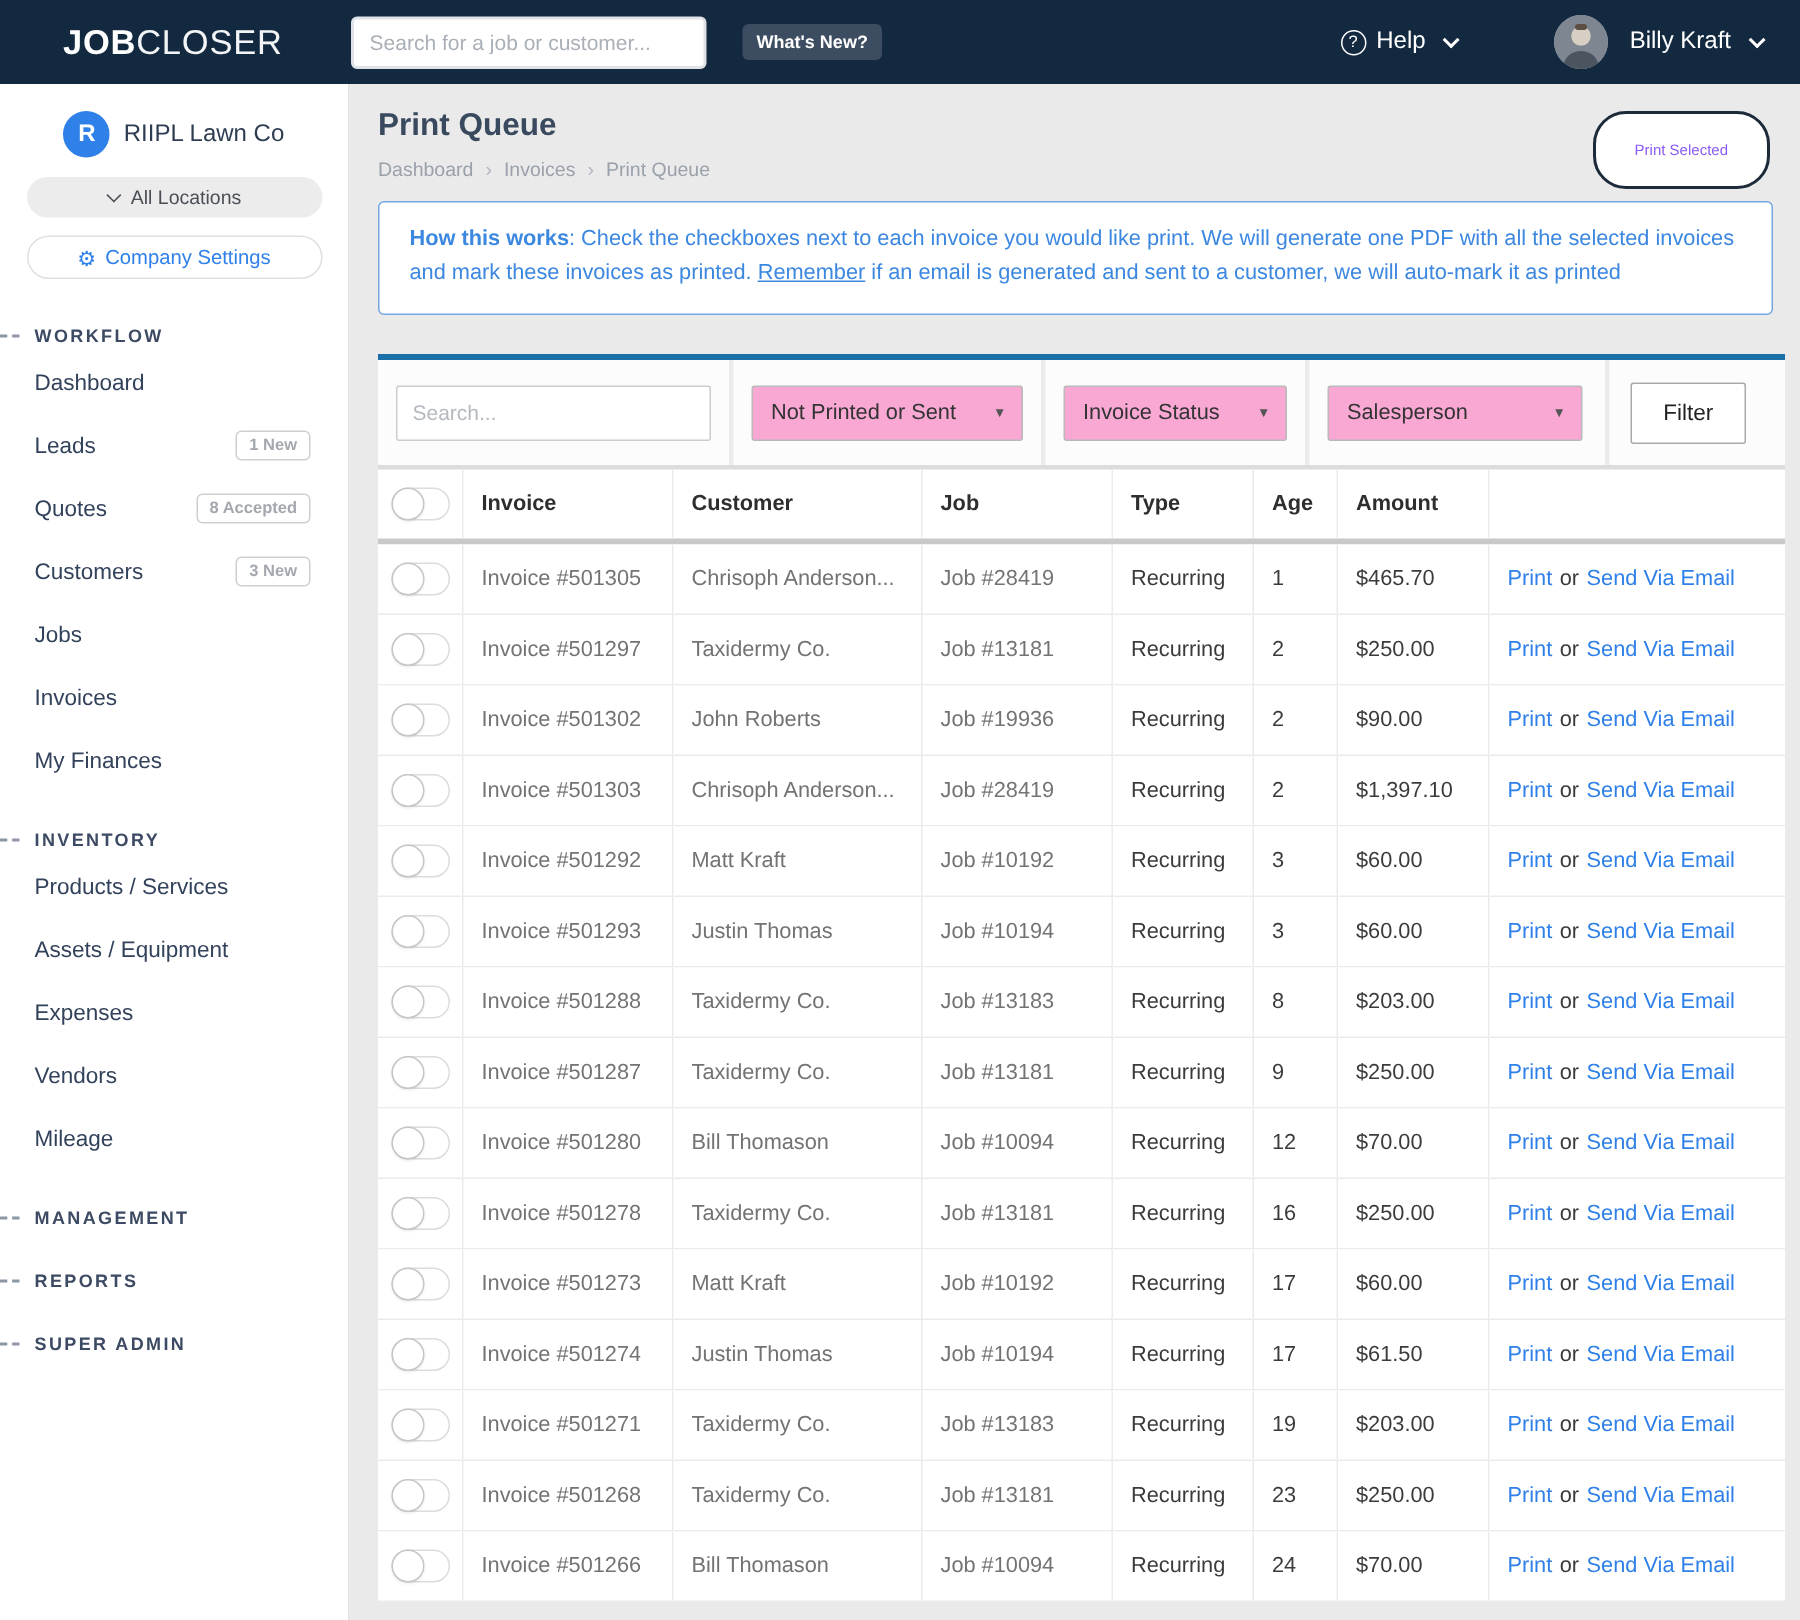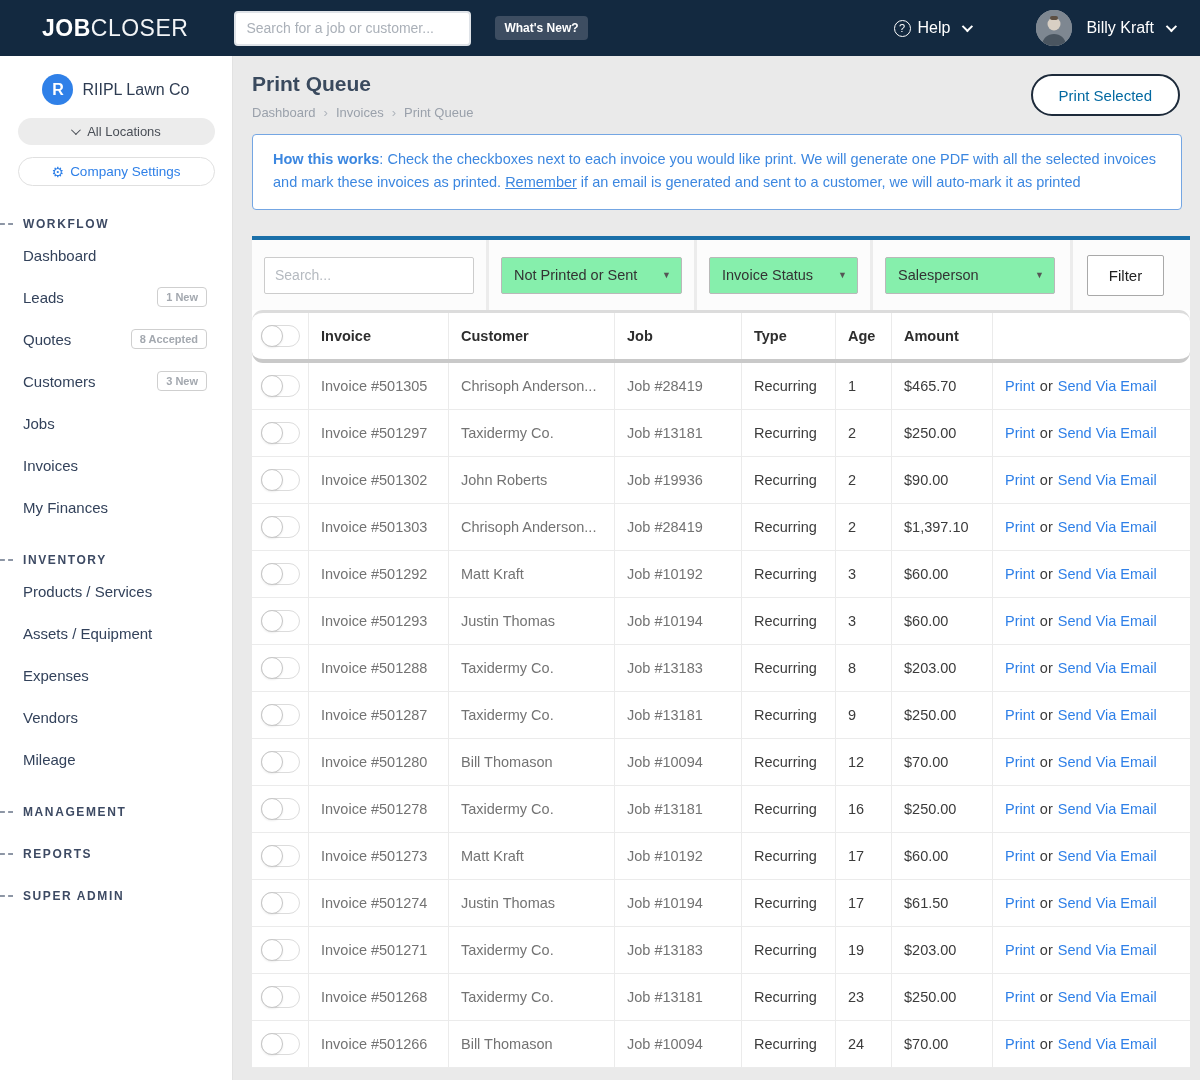--- a/index.html
+++ b/index.html
@@ -53,47 +53,47 @@
     color:#a3a8af; font-size:11px; font-weight:bold; padding:3px 8px; background:#fff; }
 
   
   .main { position:absolute; left:233px; top:56px; width:967px; height:1024px; }
   .page-head { position:relative; padding:16px 0 0 19px; }
   .page-title { font-size:21px; font-weight:bold; color:#3a4a5e; }
   .breadcrumb { margin-top:9px; font-size:13px; color:#9aa1ab; display:flex; align-items:center; }
   .crumb a { color:#9aa1ab; text-decoration:none; }
   .crumb .sep { margin:0 8px; color:#b0b6bd; font-size:13px; }
   .crumb:last-child .sep { display:none; }
-  .print-selected { position:absolute; right:20px; top:18px; height:42px; padding:0 26px;
-    border:2px solid #1d2a3a; border-radius:22px; background:#fff; font-size:15px; color:#0369a1;
+  .print-selected { position:absolute; right:20px; top:18px; height:52px; padding:0 26px;
+    border:2px solid #1d2a3a; border-radius:22px; background:#fff; font-size:10px; color:#8b5cf6;
     cursor:pointer; font-family:inherit; }
 
   .info-box { margin:14px 18px 0 19px; background:#fff; border:1px solid #74a6e3; border-radius:4px;
     padding:13px 20px 15px; font-size:14.5px; line-height:23px; color:#3c87e0; }
   .info-box b { font-weight:bold; }
   .info-box u { text-decoration:underline; }
 
   
   .card { margin:26px 10px 0 19px; width:938px; background:#fff; border-top:4px solid #1b70a9; }
   .filter-row { display:flex; align-items:center; height:70px; background:#fcfcfc; }
   .f-cell { display:flex; align-items:center; height:100%; padding:0 12px; border-right:3px solid #ececec; }
   .f-cell:last-child { border-right:none; }
   .f-search { width:215px; height:37px; border:1px solid #ccc; border-radius:2px; padding:0 10px;
     font-size:14px; color:#444; }
   .f-search::placeholder { color:#b5bac0; }
-  .f-select { height:37px; border:1px solid #b9b9b9; border-radius:2px; background:#86efac;
+  .f-select { height:37px; border:1px solid #b9b9b9; border-radius:2px; background:#f9a8d4;
     display:flex; align-items:center; justify-content:space-between; padding:0 10px 0 12px;
     font-size:14.5px; color:#333; cursor:pointer; }
   .f-select .arr { font-size:9px; color:#555; margin-left:14px; }
   .w1{width:181px;} .w2{width:155px;} .w3{width:170px;}
   .filter-btn { width:77px; height:41px; border:1px solid #a9a9a9; border-radius:2px; background:#fff;
     font-size:15px; color:#222; cursor:pointer; font-family:inherit; margin-left:2px; }
 
   .grid-row { display:grid; grid-template-columns:57px 140px 166px 127px 94px 56px 101px 1fr; }
-  .thead { border-top:3px solid #dcdcdc; border-bottom:4px solid #c9c9c9; background:#fff;border-radius:11px; }
+  .thead { border-top:3px solid #dcdcdc; border-bottom:4px solid #c9c9c9; background:#fff; }
   .th, .td { height:46px; display:flex; align-items:center; padding:0 12px;
     border-right:1px solid #ebebeb; font-size:14.5px; overflow:hidden; white-space:nowrap; }
   .th:last-child, .td:last-child { border-right:none; }
   .th { font-weight:bold; color:#2e2e2e; }
   .tbody .grid-row { border-bottom:1px solid #ebebeb; background:#fff; }
   a.cell-link { color:#737373; text-decoration:none; cursor:pointer; overflow:hidden;
     text-overflow:ellipsis; white-space:nowrap; }
   .td-dark { color:#3b3b3b; }
   .actions a { color:#2f80e8; text-decoration:none; cursor:pointer; }
   .actions .or { color:#3b3b3b; margin:0 5px; }

